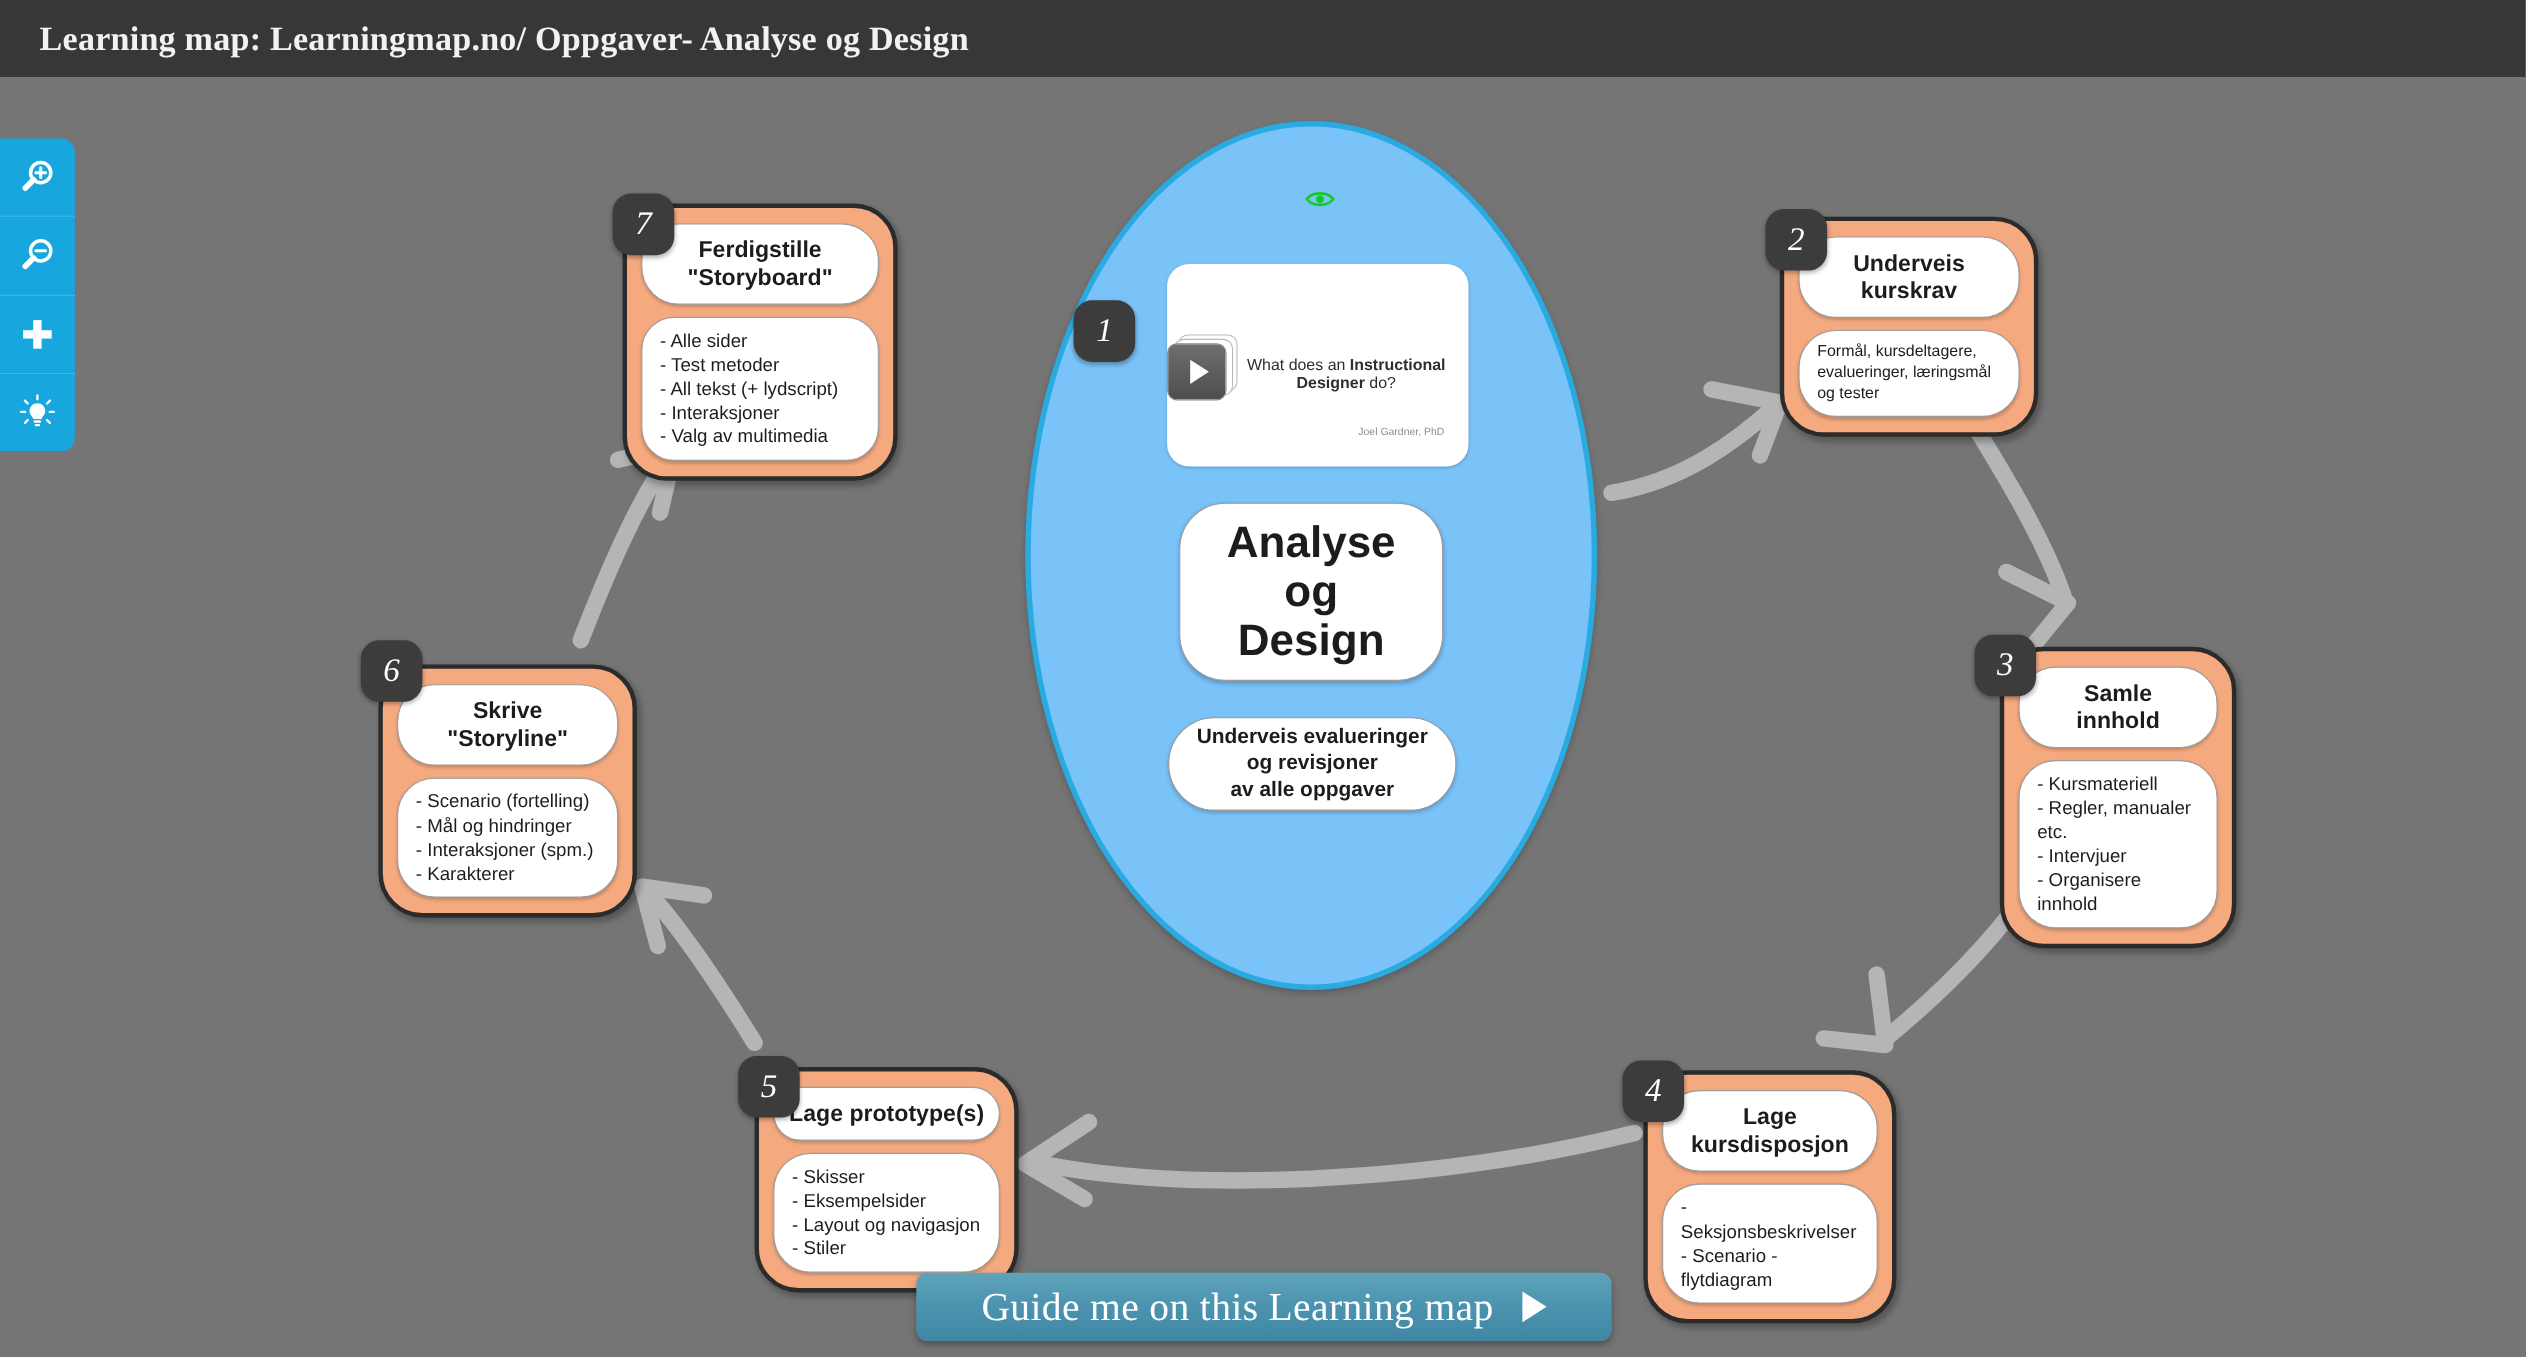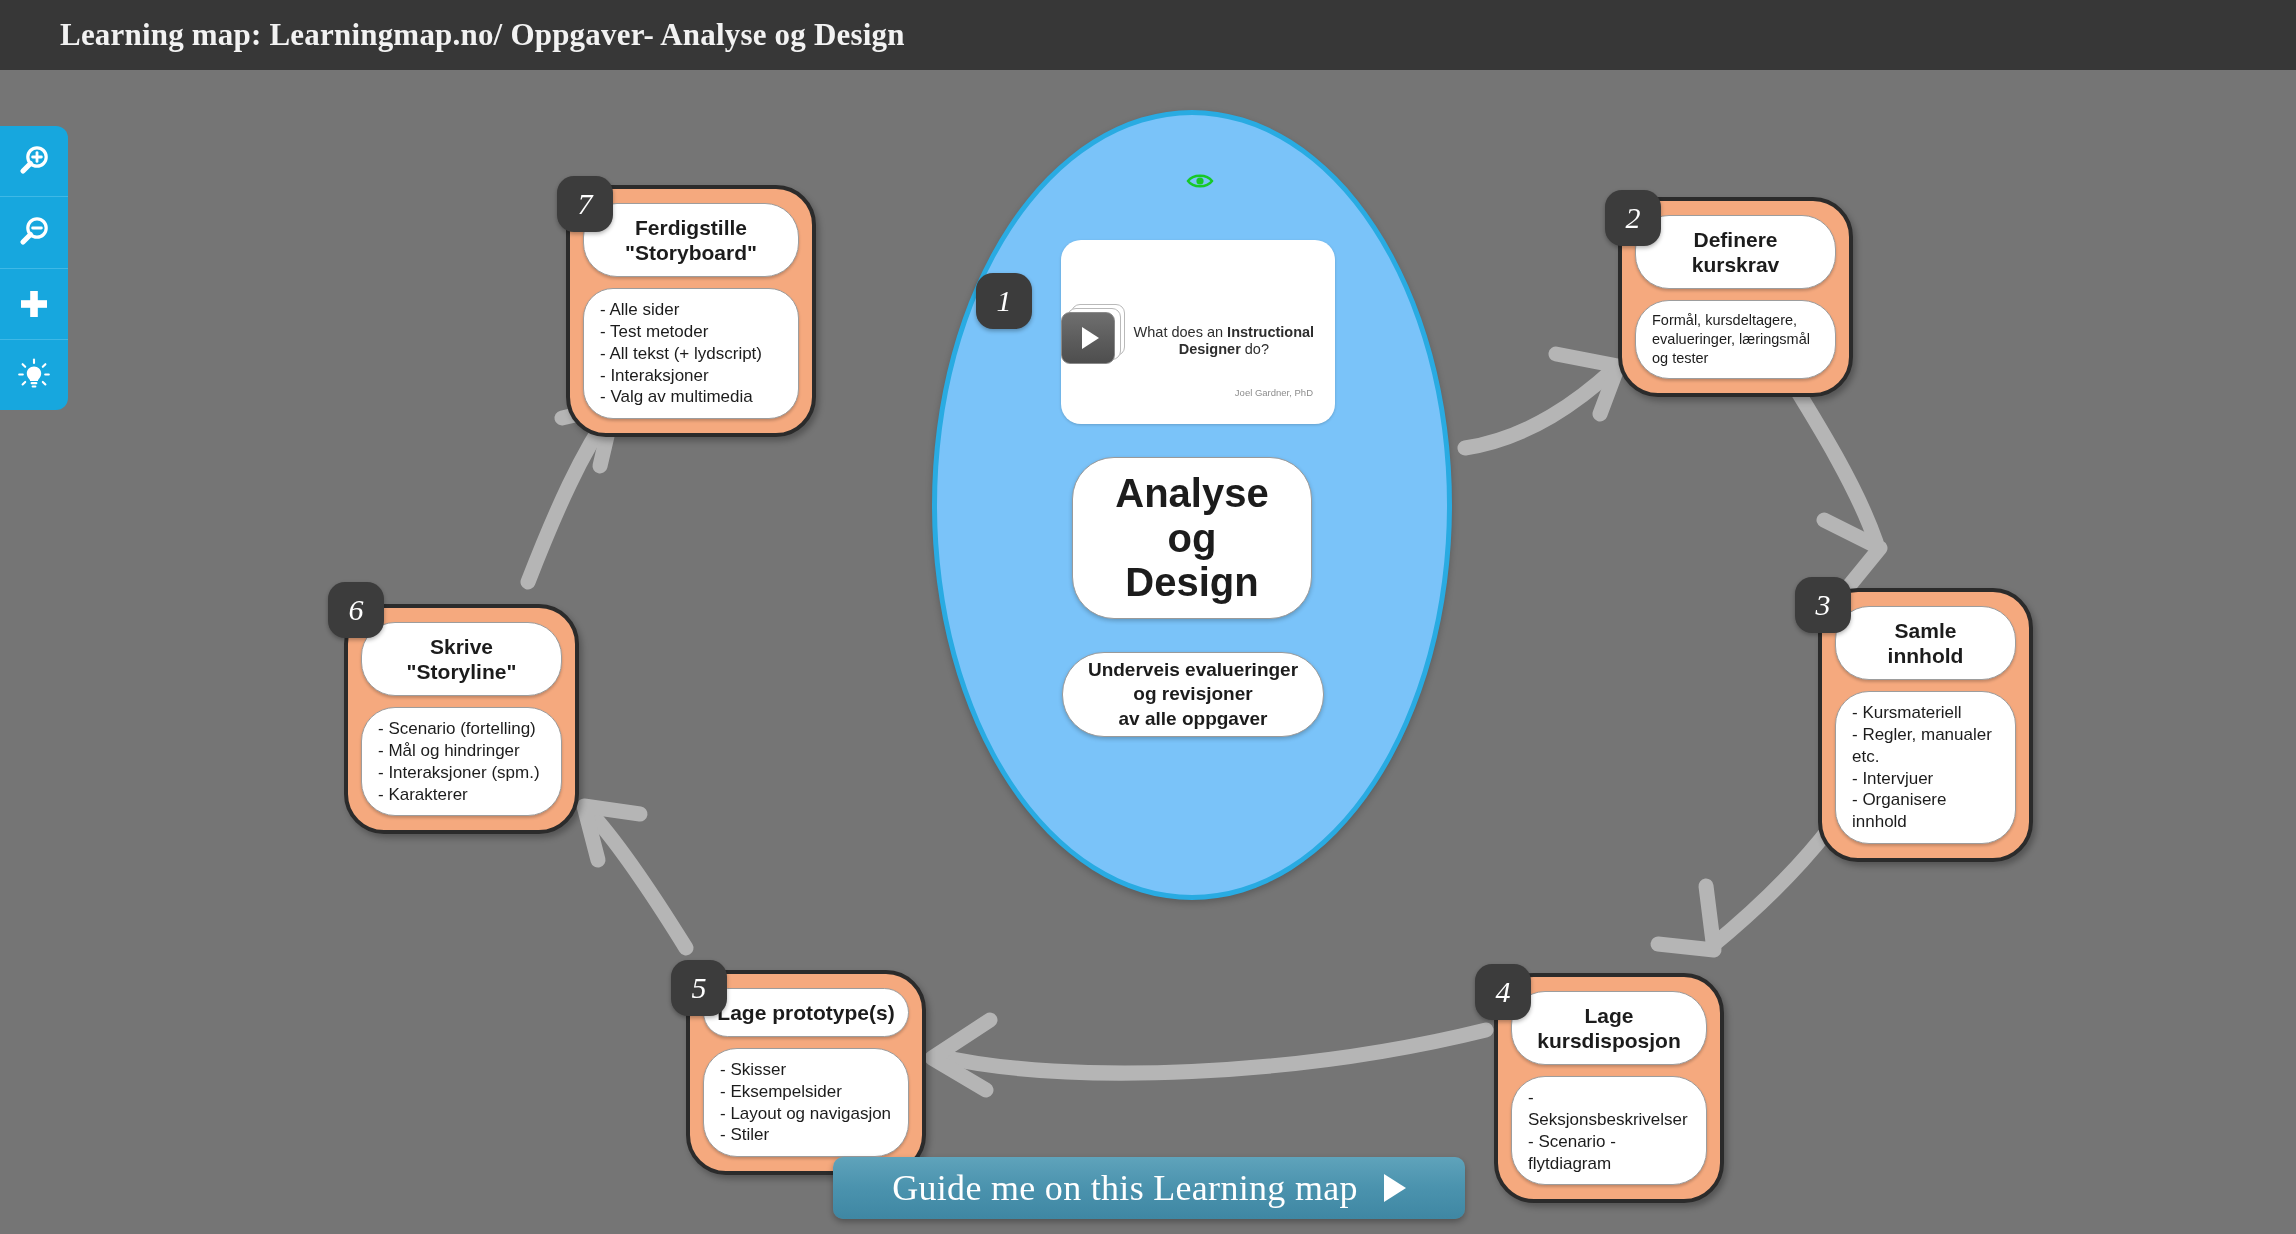--- a/index.html
+++ b/index.html
@@ -15,21 +15,21 @@
   #header {
     position: absolute; left: 0; top: 0; width: 2296px; height: 70px;
     background: #373737;
     display: flex; align-items: center;
   }
   #header-title {
     color: #f2f2f2;
     font-family: "Liberation Serif", serif;
     font-size: 31px; font-weight: 700;
     letter-spacing: 0.2px;
-    margin-left: 60px;
+    margin-left: 36px;
     white-space: nowrap;
   }
 
   
   #toolbar {
     position: absolute; left: 0; top: 126px; width: 68px; height: 284px;
     background: #17A7DE;
     border-top-right-radius: 12px; border-bottom-right-radius: 12px;
     display: flex; flex-direction: column;
   }
@@ -317,21 +317,21 @@
 "Storyboard"</div>
       <div class="node-body" style="white-space: pre-line; border-radius: 30px;">- Alle sider
 - Test metoder
 - All tekst (+ lydscript)
 - Interaksjoner
 - Valg av multimedia</div>
     </div>
     <div class="badge" id="badge-7">7</div>
 
     <div class="node" id="node-2">
-      <div class="node-head" style="white-space: pre-line;">Definere
+      <div class="node-head" style="white-space: pre-line;">Underveis
 kurskrav</div>
       <div class="node-body small">Formål, kursdeltagere, evalueringer, læringsmål og tester</div>
     </div>
     <div class="badge" id="badge-2">2</div>
 
     <div class="node" id="node-3">
       <div class="node-head" style="white-space: pre-line;">Samle
 innhold</div>
       <div class="node-body" style="white-space: pre-line;">- Kursmateriell
 - Regler, manualer etc.

